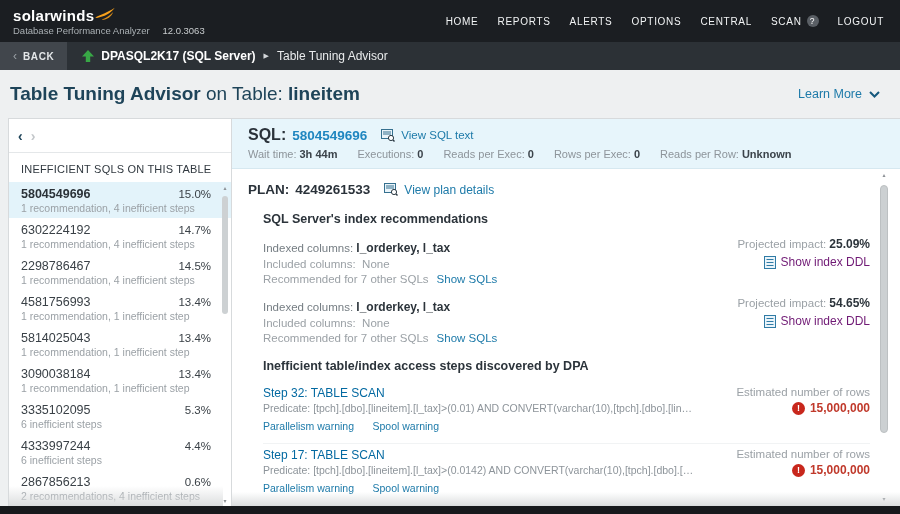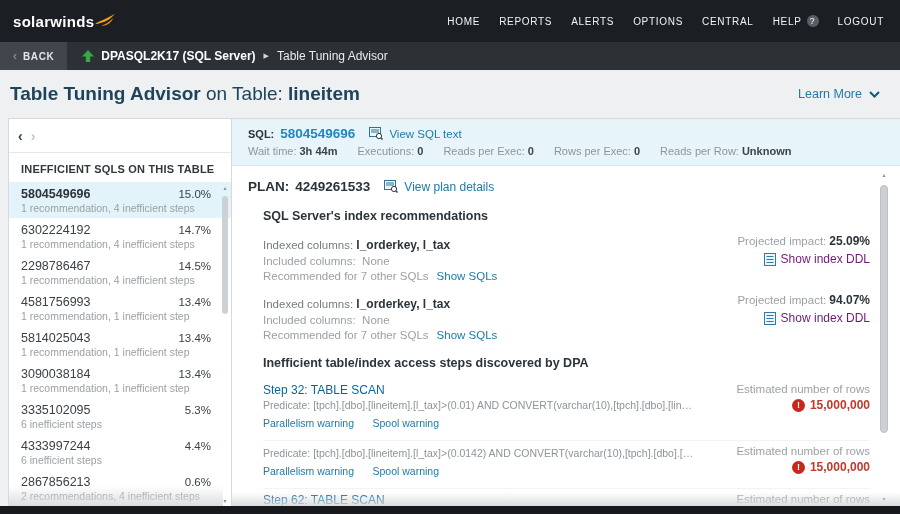--- a/index.html
+++ b/index.html
@@ -48,21 +48,21 @@
   .sidebar { width:224px; flex:none; background:#fff; border:1px solid #d7dadc; border-bottom:none;
              display:flex; flex-direction:column; min-height:0; }
   .datebar { height:34px; flex:none; display:flex; align-items:center; gap:8px; padding:0 9px;
              border-bottom:1px solid #e4e7e9; }
   .date-prev { color:#1e4459; font-size:14px; font-weight:bold; cursor:pointer; }
   .date-next { color:#c3c7ca; font-size:14px; font-weight:bold; cursor:default; }
   .date-select { flex:1; height:24px; border:1px solid #c7cbce; border-radius:3px; background:#fff;
                  display:flex; align-items:center; justify-content:space-between; padding:0 9px;
                  cursor:pointer; }
   .date-select span { font-size:11.5px; color:#1e4459; }
-  .list-title { flex:none; padding:10px 12px 7px 12px; font-size:11px; font-weight:bold;
+  .list-title { flex:none; padding:10px 12px 7px 12px; font-size:11px; font-weight:normal;
                 color:#30383f; letter-spacing:.2px; }
   .sql-list { flex:1; position:relative; overflow:hidden; }
   .sql-item { padding:5px 20px 4px 12px; cursor:pointer; }
   .sql-item.selected { background:#e3f3fa; }
   .sql-item .row1 { display:flex; justify-content:space-between; align-items:baseline; }
   .sql-item .sqlid { font-size:12.5px; color:#3a4147; }
   .sql-item.selected .sqlid { font-weight:bold; color:#2b3238; }
   .sql-item .pct { font-size:11.5px; color:#3a4147; }
   .sql-item .detail { font-size:10.5px; color:#9ba1a6; margin-top:1px; }
   .side-scroll { position:absolute; right:2px; top:2px; bottom:2px; width:8px; }
@@ -72,21 +72,21 @@
   .side-scroll .thumb { position:absolute; left:1px; width:6px; top:12px; height:118px;
                         background:#cdd1d3; border-radius:3px; }
   .side-fade { position:absolute; left:0; right:8px; bottom:0; height:20px; pointer-events:none;
                background:linear-gradient(rgba(226,228,229,0), rgba(214,216,217,.85)); }
 
   
   .main { flex:1; background:#fff; border-top:1px solid #d7dadc; position:relative;
           min-width:0; overflow:hidden; }
   .sql-strip { background:#e7f5fb; border-bottom:1px solid #d6e8f0; padding:7px 16px 8px 16px; }
   .sql-line1 { display:flex; align-items:center; gap:6px; }
-  .sql-label { font-size:11px; font-weight:bold; color:#2a323a; }
+  .sql-label { font-size:16px; font-weight:bold; color:#2a323a; }
   .sql-id { font-size:13.5px; font-weight:bold; color:#1f86c0; cursor:pointer; }
   .doc-icon-svg { width:14px; height:13px; margin-left:8px; }
   .strip-link { font-size:11.5px; color:#1d7aa9; text-decoration:none; cursor:pointer; }
   .sql-line2 { display:flex; gap:20px; margin-top:4px; }
   .stat { font-size:11px; color:#8d949a; }
   .stat b { color:#3b434a; font-weight:bold; margin-left:3px; }
 
   .plan-scroll { padding:13px 30px 0 16px; }
   .plan-row { display:flex; align-items:center; gap:6px; }
   .plan-label, .plan-id { font-size:13.5px; font-weight:bold; color:#2a323a; }
@@ -141,29 +141,33 @@
 
   <header class="topbar">
     <div class="brand-block">
       <div class="brand-row">
         <span class="brand">solarwinds</span>
         <svg class="logo-svg" viewBox="0 0 26 16">
           <path d="M1 13 C9 9 16 7 25 1 C20 8 12 12 3 13.5 Z" fill="#f9a11b"></path>
           <path d="M9 15.5 C14.5 13.5 19 10.5 23 6 C21 12 15.5 15.5 9.5 15.8 Z" fill="#f9a11b" opacity="0.85"></path>
         </svg>
       </div>
+      <div class="product-row">
+        <span>Database Performance Analyzer</span>
+        <span class="version">12.0.3063</span>
+      </div>
     </div>
     <nav class="topnav">
       <a>HOME</a>
       <a>REPORTS</a>
       <a>ALERTS</a>
       <a>OPTIONS</a>
       <a>CENTRAL</a>
       <a>
-          <span>HELP</span>
+          <span>SCAN</span>
           <span class="help-badge">?</span>
         </a>
       <a>LOGOUT</a>
     </nav>
   </header>
 
   <div class="crumbbar">
     <div class="back-btn">
       <span class="back-chev">‹</span>
       <span class="back-label">BACK</span>
@@ -332,21 +336,21 @@
             </div>
           </div>
 
           <div class="rec-row">
             <div class="rec-left">
               <div class="ln"><span>Indexed columns:</span> <b>l_orderkey,  l_tax</b></div>
               <div class="ln dim"><span>Included columns:</span>&nbsp; <span>None</span></div>
               <div class="ln dim"><span>Recommended for 7 other SQLs</span><a>Show SQLs</a></div>
             </div>
             <div class="rec-right">
-              <div class="impact"><span>Projected impact:</span><b>94.07%</b></div>
+              <div class="impact"><span>Projected impact:</span><b>54.65%</b></div>
               <div class="ddl">
                 <svg class="ddl-icon-svg" viewBox="0 0 12 13">
                   <rect x="0.5" y="0.5" width="11" height="12" fill="#eaf4fa" stroke="#2f7ba5"></rect>
                   <line x1="2.5" y1="3.5" x2="9.5" y2="3.5" stroke="#2f7ba5"></line>
                   <line x1="2.5" y1="6.5" x2="9.5" y2="6.5" stroke="#2f7ba5"></line>
                   <line x1="2.5" y1="9.5" x2="9.5" y2="9.5" stroke="#2f7ba5"></line>
                 </svg>
                 <a>Show index DDL</a>
               </div>
             </div>
@@ -367,20 +371,21 @@
               <div class="est-label">Estimated number of rows</div>
               <div class="rows-val">
                 <span class="alert-badge">!</span>
                 <span class="rows-num">15,000,000</span>
               </div>
             </div>
           </div>
 
           <div class="step-row">
             <div class="step-left">
+              <div class="step-name">Step 17: TABLE SCAN</div>
               <div class="step-pred">Predicate: [tpch].[dbo].[lineitem].[l_tax]&gt;(0.0142) AND CONVERT(varchar(10),[tpch].[dbo].[lineitem].[l_tax],...</div>
               <div class="step-warn">
                 <a>Parallelism warning</a>
                 <a>Spool warning</a>
               </div>
             </div>
             <div class="step-right">
               <div class="est-label">Estimated number of rows</div>
               <div class="rows-val">
                 <span class="alert-badge">!</span>

